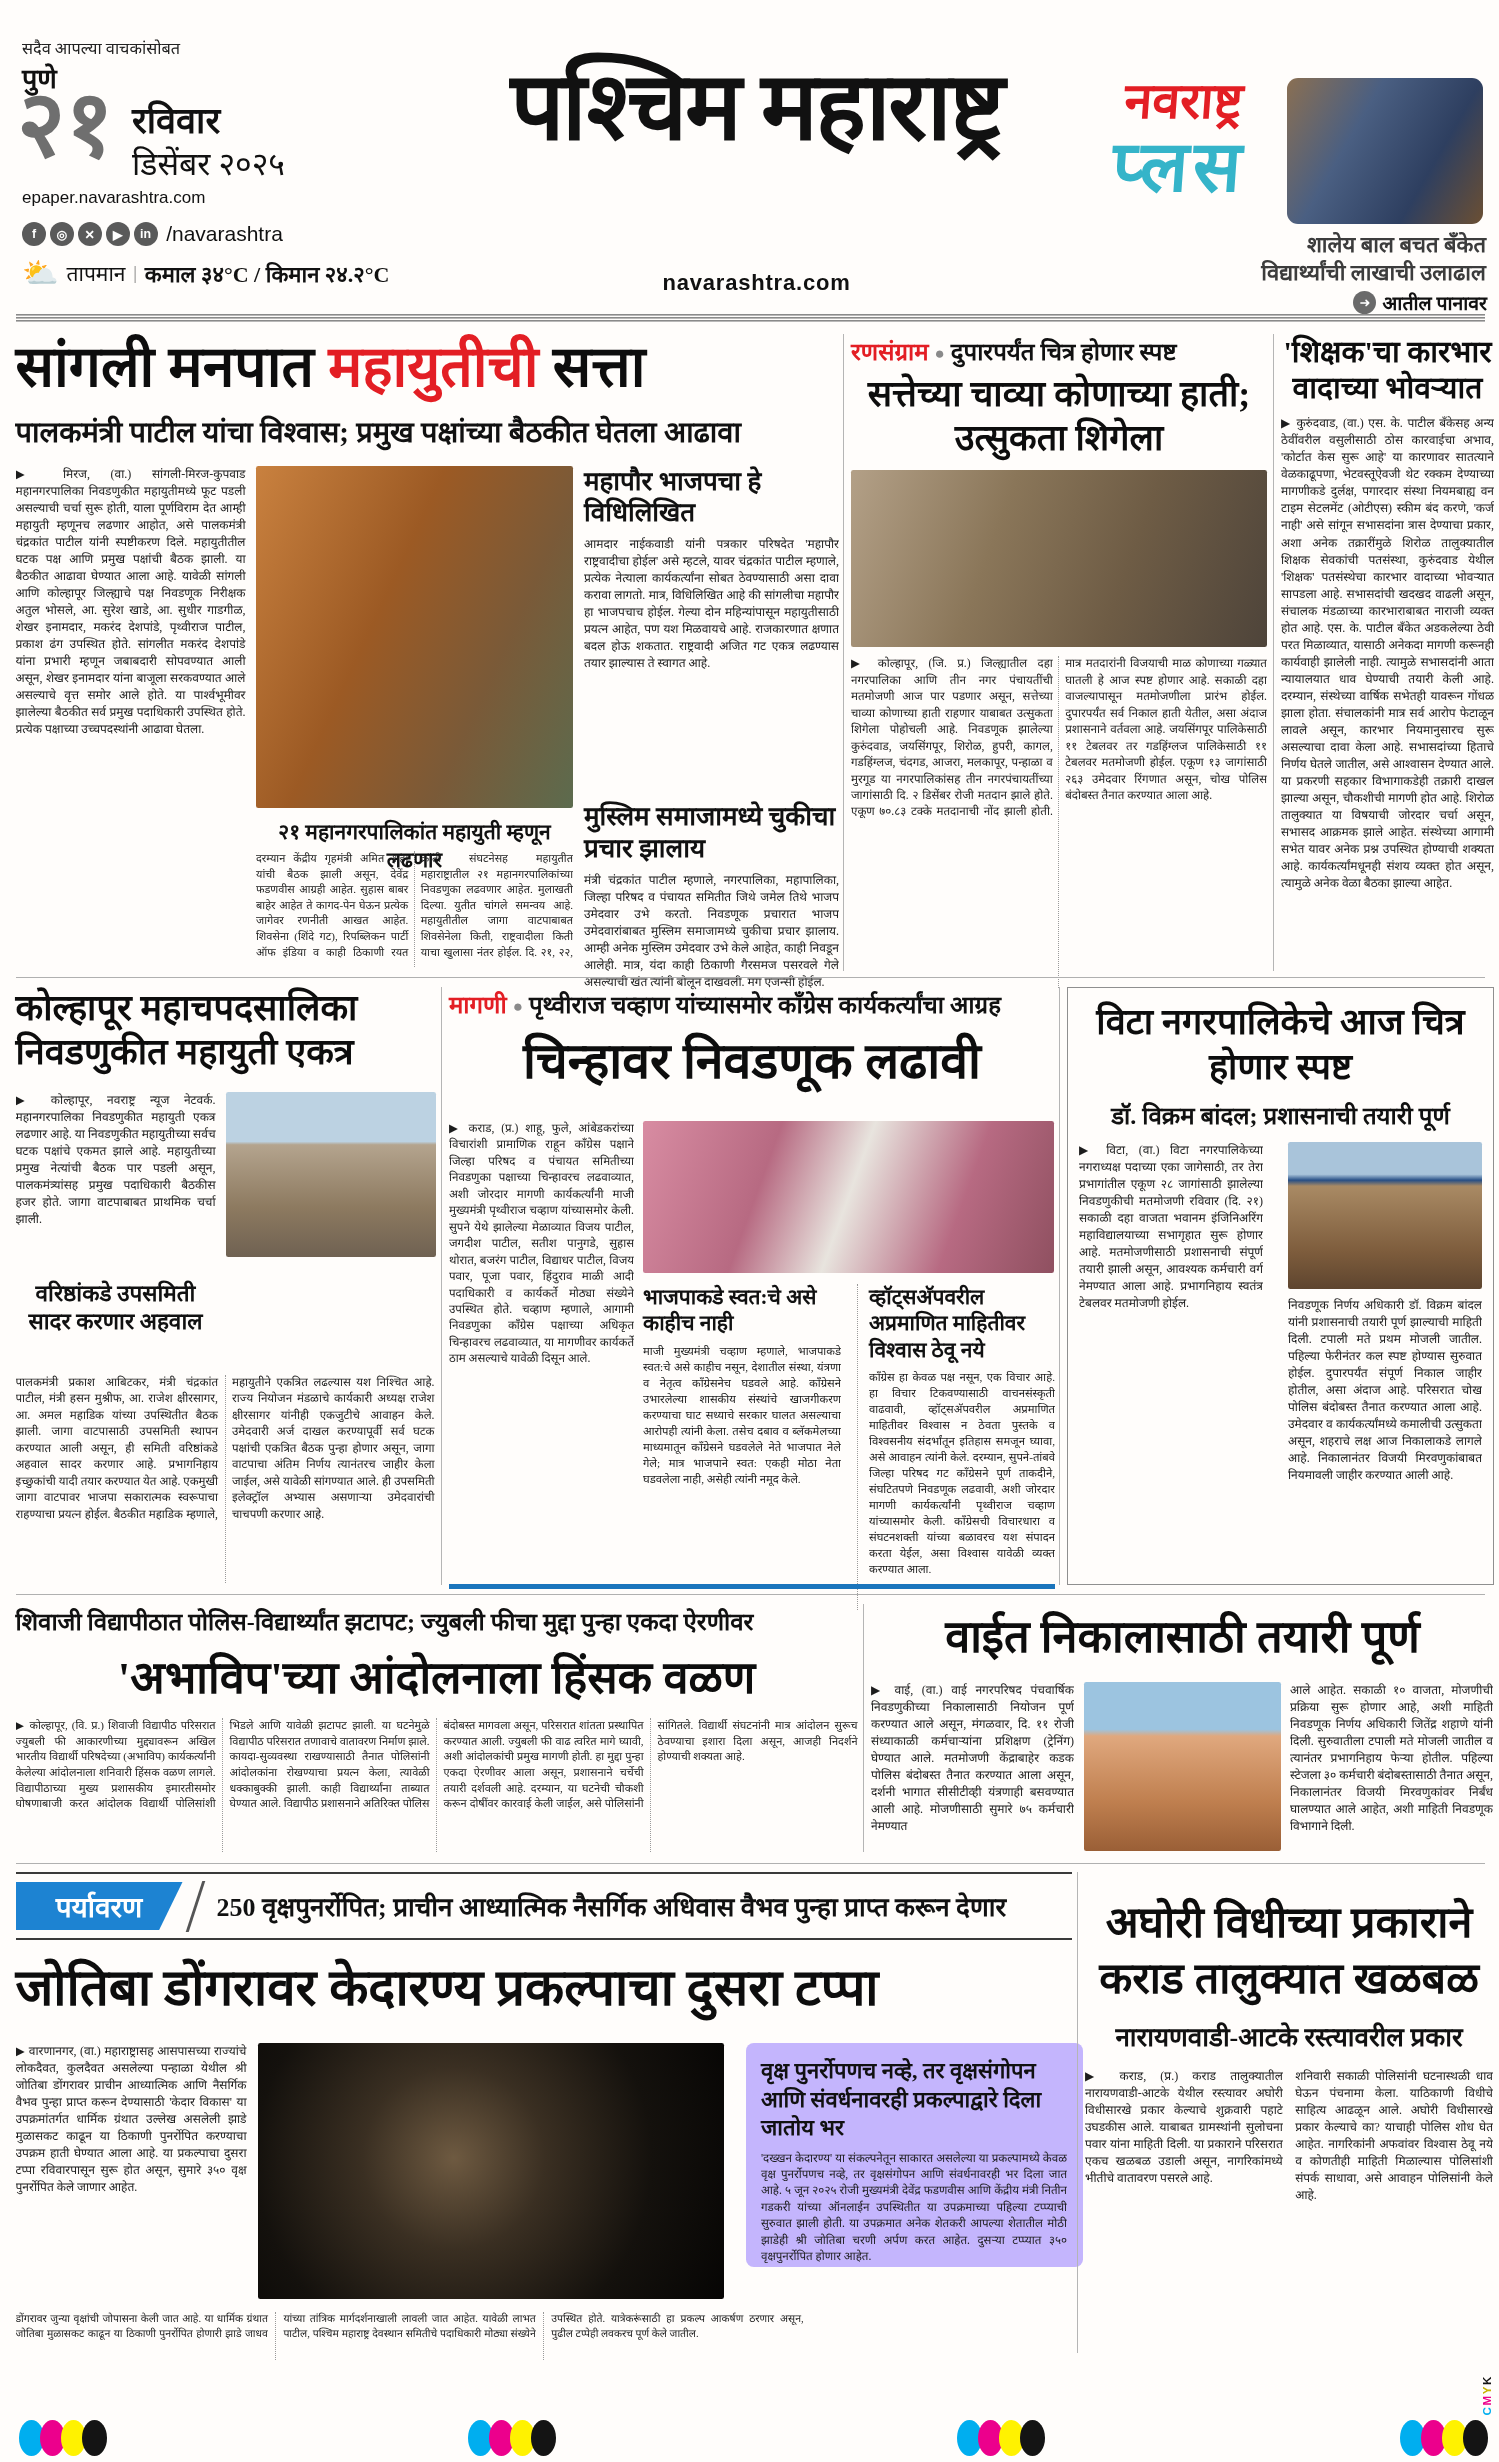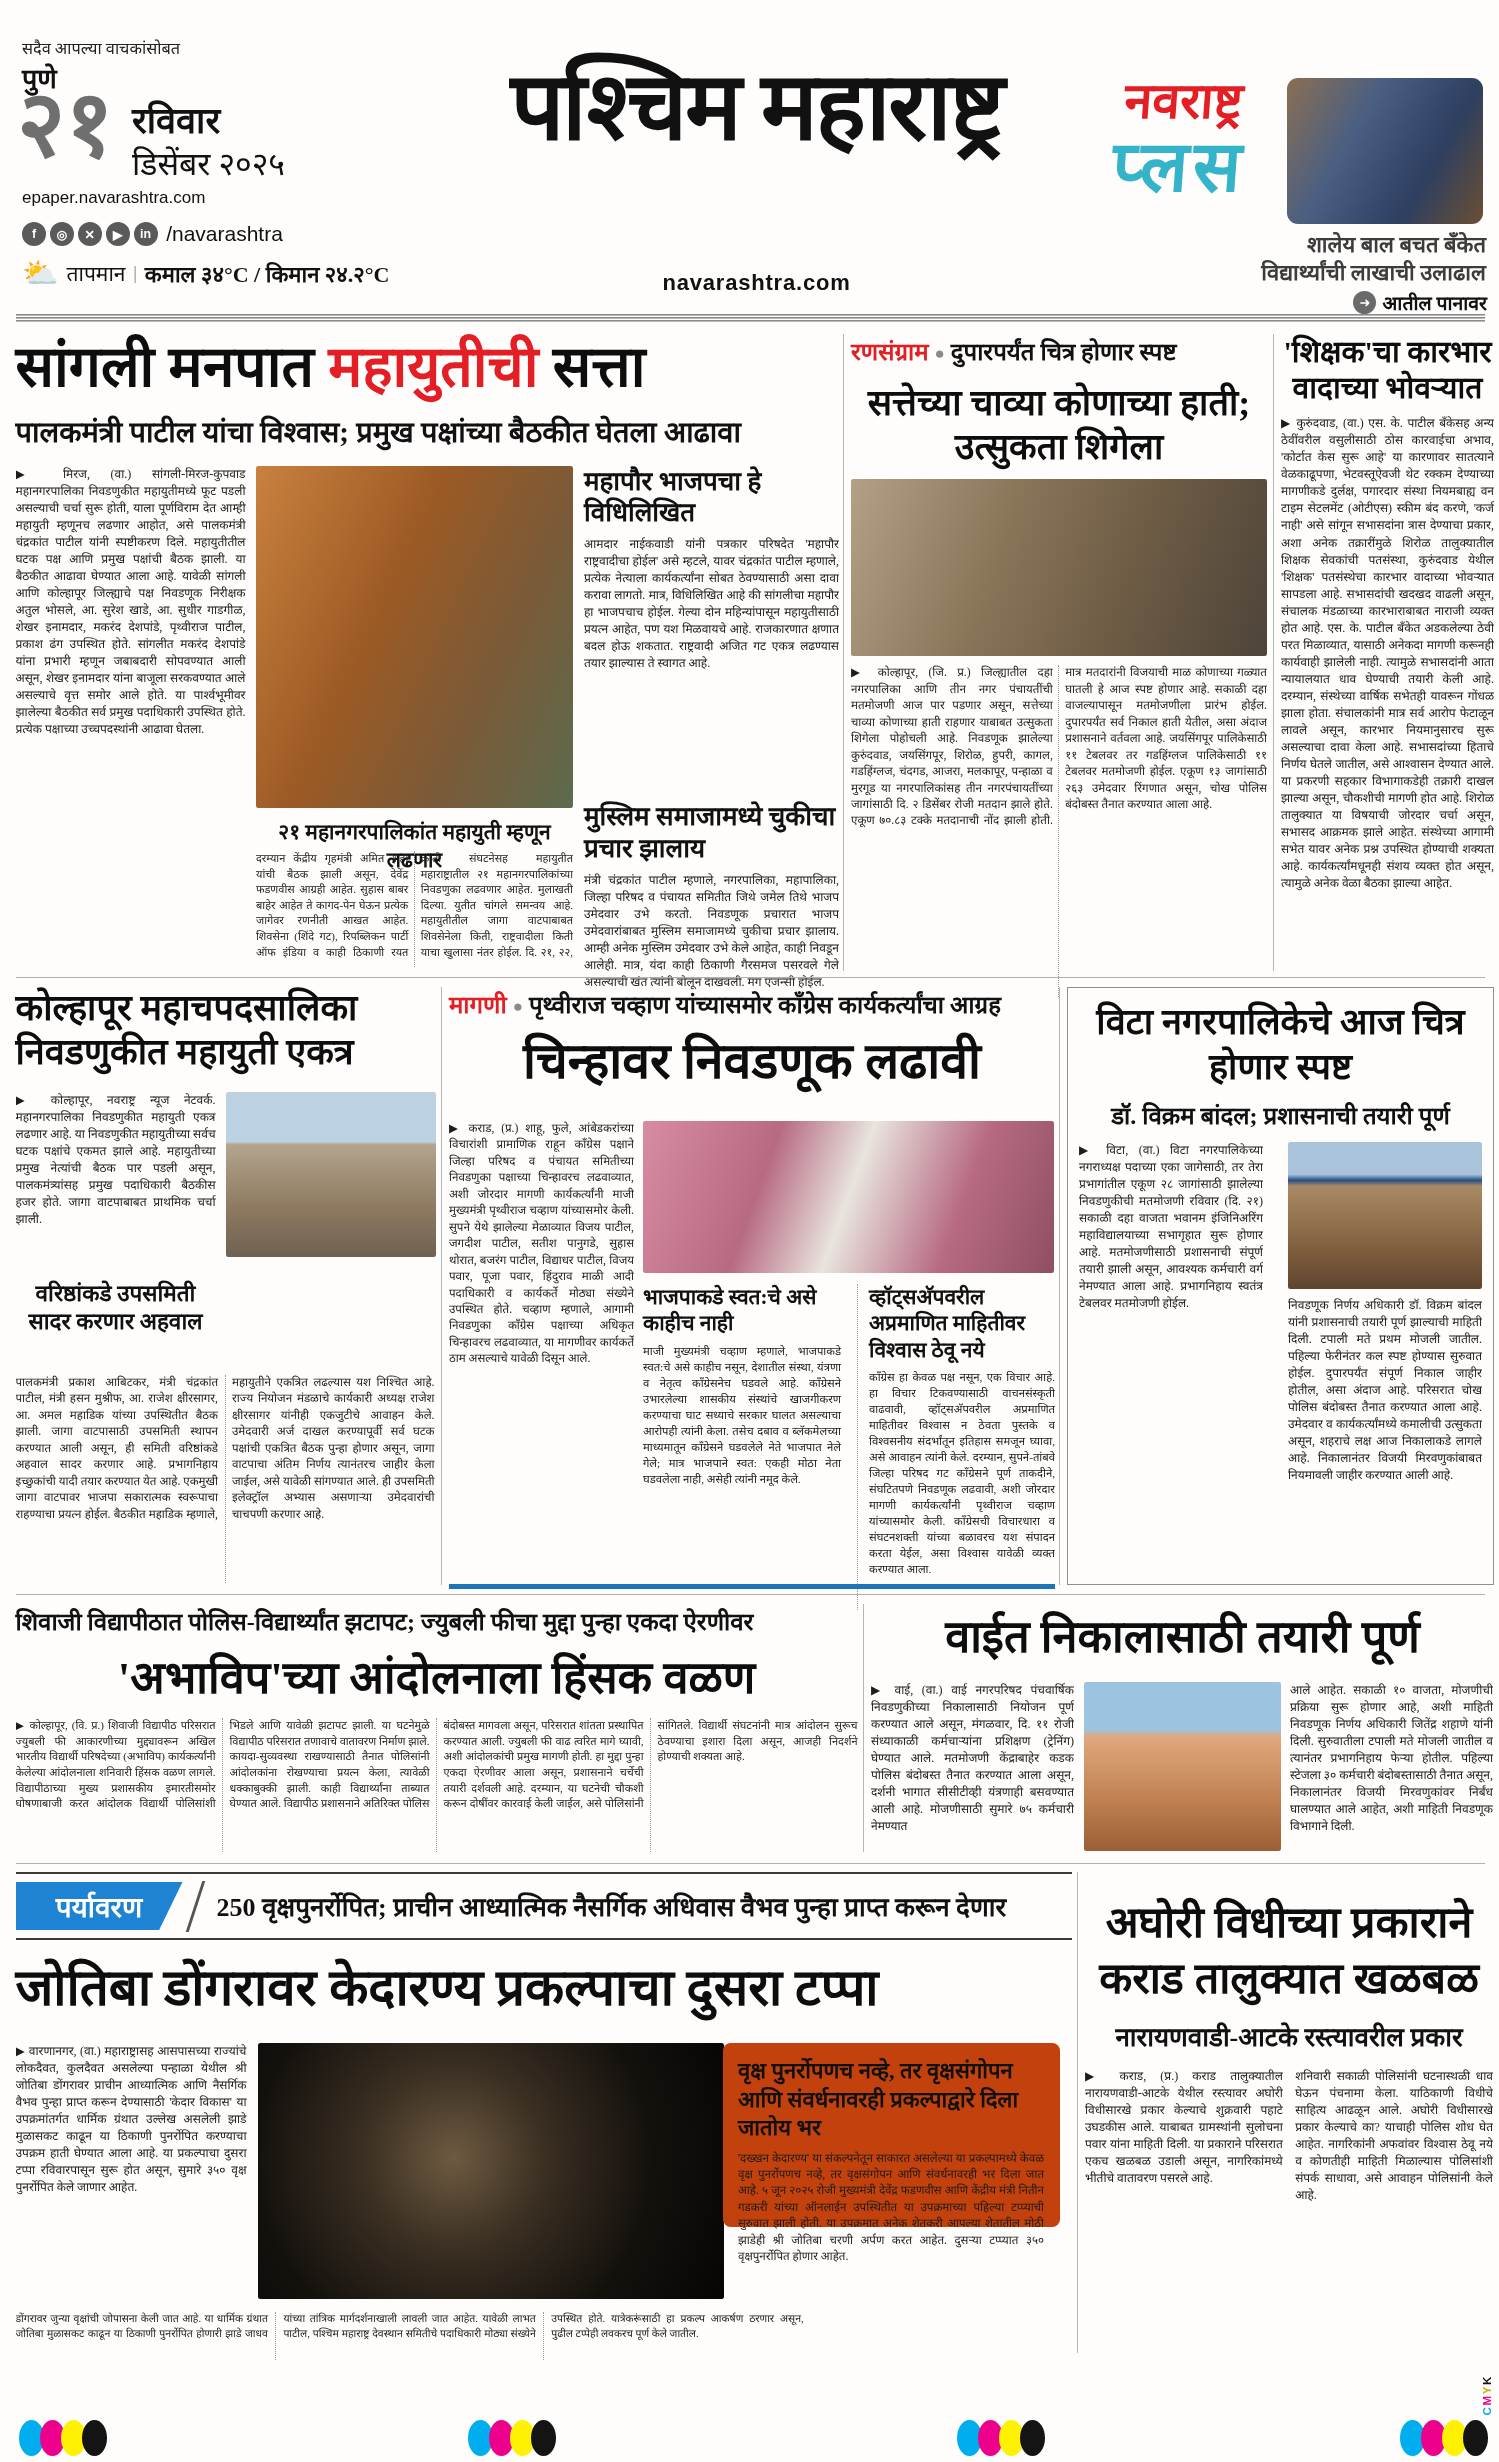--- a/index.html
+++ b/index.html
@@ -95,21 +95,21 @@
   </div>
 
   <div class="vsep" style="left:843px;top:334px;height:637px;"></div>
 
   <div class="abs" style="left:851px;top:334px;width:416px;">
     <div style="font-size:24px;font-weight:800;">
       <span class="kicker-label">रणसंग्राम</span>
       <span class="dot">●</span>
       <span>दुपारपर्यंत चित्र होणार स्पष्ट</span>
     </div>
-    <div class="headline center" style="font-size:36px;line-height:1.22;margin-top:15px;">सत्तेच्या चाव्या कोणाच्या हाती; उत्सुकता शिगेला</div>
+    <div class="headline center" style="font-size:36px;line-height:1.22;margin-top:6px;">सत्तेच्या चाव्या कोणाच्या हाती; उत्सुकता शिगेला</div>
     <div class="photo" style="margin-top:9.3px;width:416px;height:177px;background:linear-gradient(110deg,#b3a087 0%,#8a7659 35%,#6e5c45 65%,#4e443a 100%);"></div>
     <div class="body-txt colrule" style="margin-top:9.3px;column-count:2;column-gap:12.4px;height:332px;font-size:11.6px;">▶ कोल्हापूर, (जि. प्र.) जिल्ह्यातील दहा नगरपालिका आणि तीन नगर पंचायतींची मतमोजणी आज पार पडणार असून, सत्तेच्या चाव्या कोणाच्या हाती राहणार याबाबत उत्सुकता शिगेला पोहोचली आहे. निवडणूक झालेल्या कुरुंदवाड, जयसिंगपूर, शिरोळ, हुपरी, कागल, गडहिंग्लज, चंदगड, आजरा, मलकापूर, पन्हाळा व मुरगूड या नगरपालिकांसह तीन नगरपंचायतींच्या जागांसाठी दि. २ डिसेंबर रोजी मतदान झाले होते. एकूण ७०.८३ टक्के मतदानाची नोंद झाली होती. मात्र मतदारांनी विजयाची माळ कोणाच्या गळ्यात घातली हे आज स्पष्ट होणार आहे. सकाळी दहा वाजल्यापासून मतमोजणीला प्रारंभ होईल. दुपारपर्यंत सर्व निकाल हाती येतील, असा अंदाज प्रशासनाने वर्तवला आहे. जयसिंगपूर पालिकेसाठी ११ टेबलवर तर गडहिंग्लज पालिकेसाठी ११ टेबलवर मतमोजणी होईल. एकूण १३ जागांसाठी २६३ उमेदवार रिंगणात असून, चोख पोलिस बंदोबस्त तैनात करण्यात आला आहे.</div>
   </div>
 
   <div class="vsep" style="left:1273px;top:334px;height:637px;"></div>
 
   <div class="abs" style="left:1281px;top:334px;width:213px;">
     <div class="headline center" style="font-size:30px;line-height:1.2;">'शिक्षक'चा कारभार वादाच्या भोवऱ्यात</div>
     <div class="body-txt" style="margin-top:9.3px;height:543px;font-size:12px;">▶ कुरुंदवाड, (वा.) एस. के. पाटील बँकेसह अन्य ठेवींवरील वसुलीसाठी ठोस कारवाईचा अभाव, 'कोर्टात केस सुरू आहे' या कारणावर सातत्याने वेळकाढूपणा, भेटवस्तूऐवजी थेट रक्कम देण्याच्या मागणीकडे दुर्लक्ष, पगारदार संस्था नियमबाह्य वन टाइम सेटलमेंट (ओटीएस) स्कीम बंद करणे, 'कर्ज नाही' असे सांगून सभासदांना त्रास देण्याचा प्रकार, अशा अनेक तक्रारींमुळे शिरोळ तालुक्यातील शिक्षक सेवकांची पतसंस्था, कुरुंदवाड येथील 'शिक्षक' पतसंस्थेचा कारभार वादाच्या भोवऱ्यात सापडला आहे. सभासदांची खदखद वाढली असून, संचालक मंडळाच्या कारभाराबाबत नाराजी व्यक्त होत आहे. एस. के. पाटील बँकेत अडकलेल्या ठेवी परत मिळाव्यात, यासाठी अनेकदा मागणी करूनही कार्यवाही झालेली नाही. त्यामुळे सभासदांनी आता न्यायालयात धाव घेण्याची तयारी केली आहे. दरम्यान, संस्थेच्या वार्षिक सभेतही यावरून गोंधळ झाला होता. संचालकांनी मात्र सर्व आरोप फेटाळून लावले असून, कारभार नियमानुसारच सुरू असल्याचा दावा केला आहे. सभासदांच्या हिताचे निर्णय घेतले जातील, असे आश्वासन देण्यात आले. या प्रकरणी सहकार विभागाकडेही तक्रारी दाखल झाल्या असून, चौकशीची मागणी होत आहे. शिरोळ तालुक्यात या विषयाची जोरदार चर्चा असून, सभासद आक्रमक झाले आहेत. संस्थेच्या आगामी सभेत यावर अनेक प्रश्न उपस्थित होण्याची शक्यता आहे. कार्यकर्त्यांमधूनही संशय व्यक्त होत असून, त्यामुळे अनेक वेळा बैठका झाल्या आहेत.</div>
   </div>
@@ -182,21 +182,21 @@
   <div class="abs" style="left:15.5px;top:1872px;width:1056px;height:68px;border-top:2.3px solid #3a3a3a;border-bottom:2.3px solid #3a3a3a;display:flex;align-items:center;">
     <div style="width:167px;height:48px;background:#1d83d2;color:#fff;font-size:28px;font-weight:800;display:flex;align-items:center;justify-content:center;clip-path:polygon(0 0,100% 0,86% 100%,0 100%);">पर्यावरण</div>
     <div style="width:3.1px;height:51px;background:#555;transform:skewX(-18deg);margin-left:11px;"></div>
     <div class="bold" style="font-size:26px;margin-left:20px;">250 वृक्षपुनर्रोपित; प्राचीन आध्यात्मिक नैसर्गिक अधिवास वैभव पुन्हा प्राप्त करून देणार</div>
   </div>
 
   <div class="abs" style="left:15.5px;top:1950px;width:1056px;">
     <div class="headline" style="font-size:51px;white-space:nowrap;">जोतिबा डोंगरावर केदारण्य प्रकल्पाचा दुसरा टप्पा</div>
     <div class="body-txt" style="position:absolute;left:0;top:93px;width:231px;height:256px;">▶ वारणानगर, (वा.) महाराष्ट्रासह आसपासच्या राज्यांचे लोकदैवत, कुलदैवत असलेल्या पन्हाळा येथील श्री जोतिबा डोंगरावर प्राचीन आध्यात्मिक आणि नैसर्गिक वैभव पुन्हा प्राप्त करून देण्यासाठी 'केदार विकास' या उपक्रमांतर्गत धार्मिक ग्रंथात उल्लेख असलेली झाडे मुळासकट काढून या ठिकाणी पुनर्रोपित करण्याचा उपक्रम हाती घेण्यात आला आहे. या प्रकल्पाचा दुसरा टप्पा रविवारपासून सुरू होत असून, सुमारे ३५० वृक्ष पुनर्रोपित केले जाणार आहेत.</div>
     <div class="photo" style="position:absolute;left:242px;top:93px;width:466px;height:256px;background:radial-gradient(circle at 42% 45%, #6e5a41 0%, #3a2f22 30%, #14110d 65%, #060504 100%);"></div>
-    <div style="position:absolute;left:707px;top:93px;width:337px;height:184px;background:#c2410c;border-radius:7.8px;padding:14px 15.5px;">
+    <div style="position:absolute;left:730px;top:93px;width:337px;height:224px;background:#c4b5fd;border-radius:7.8px;padding:14px 15.5px;">
       <div class="bold" style="font-size:22px;line-height:1.3;">वृक्ष पुनर्रोपणच नव्हे, तर वृक्षसंगोपन आणि संवर्धनावरही प्रकल्पाद्वारे दिला जातोय भर</div>
       <div class="body-txt" style="margin-top:7.8px;font-size:11.6px;height:163px;">'दख्खन केदारण्य' या संकल्पनेतून साकारत असलेल्या या प्रकल्पामध्ये केवळ वृक्ष पुनर्रोपणच नव्हे, तर वृक्षसंगोपन आणि संवर्धनावरही भर दिला जात आहे. ५ जून २०२५ रोजी मुख्यमंत्री देवेंद्र फडणवीस आणि केंद्रीय मंत्री नितीन गडकरी यांच्या ऑनलाईन उपस्थितीत या उपक्रमाच्या पहिल्या टप्प्याची सुरुवात झाली होती. या उपक्रमात अनेक शेतकरी आपल्या शेतातील मोठी झाडेही श्री जोतिबा चरणी अर्पण करत आहेत. दुसऱ्या टप्प्यात ३५० वृक्षपुनर्रोपित होणार आहेत.</div>
     </div>
     <div class="body-txt colrule" style="position:absolute;left:0;top:362px;width:1056px;height:48px;column-count:4;column-gap:15.5px;font-size:10.5px;">डोंगरावर जुन्या वृक्षांची जोपासना केली जात आहे. या धार्मिक ग्रंथात जोतिबा मुळासकट काढून या ठिकाणी पुनर्रोपित होणारी झाडे जाधव यांच्या तांत्रिक मार्गदर्शनाखाली लावली जात आहेत. यावेळी लाभत पाटील, पश्चिम महाराष्ट्र देवस्थान समितीचे पदाधिकारी मोठ्या संख्येने उपस्थित होते. यात्रेकरूंसाठी हा प्रकल्प आकर्षण ठरणार असून, पुढील टप्पेही लवकरच पूर्ण केले जातील.</div>
   </div>
 
   <div class="vsep" style="left:1077px;top:1872px;height:481px;"></div>
 
   <div class="abs" style="left:1085px;top:1872px;width:408px;">
     <div class="headline center" style="font-size:43px;line-height:1.3;margin-top:23px;">अघोरी विधीच्या प्रकाराने कराड तालुक्यात खळबळ</div>

